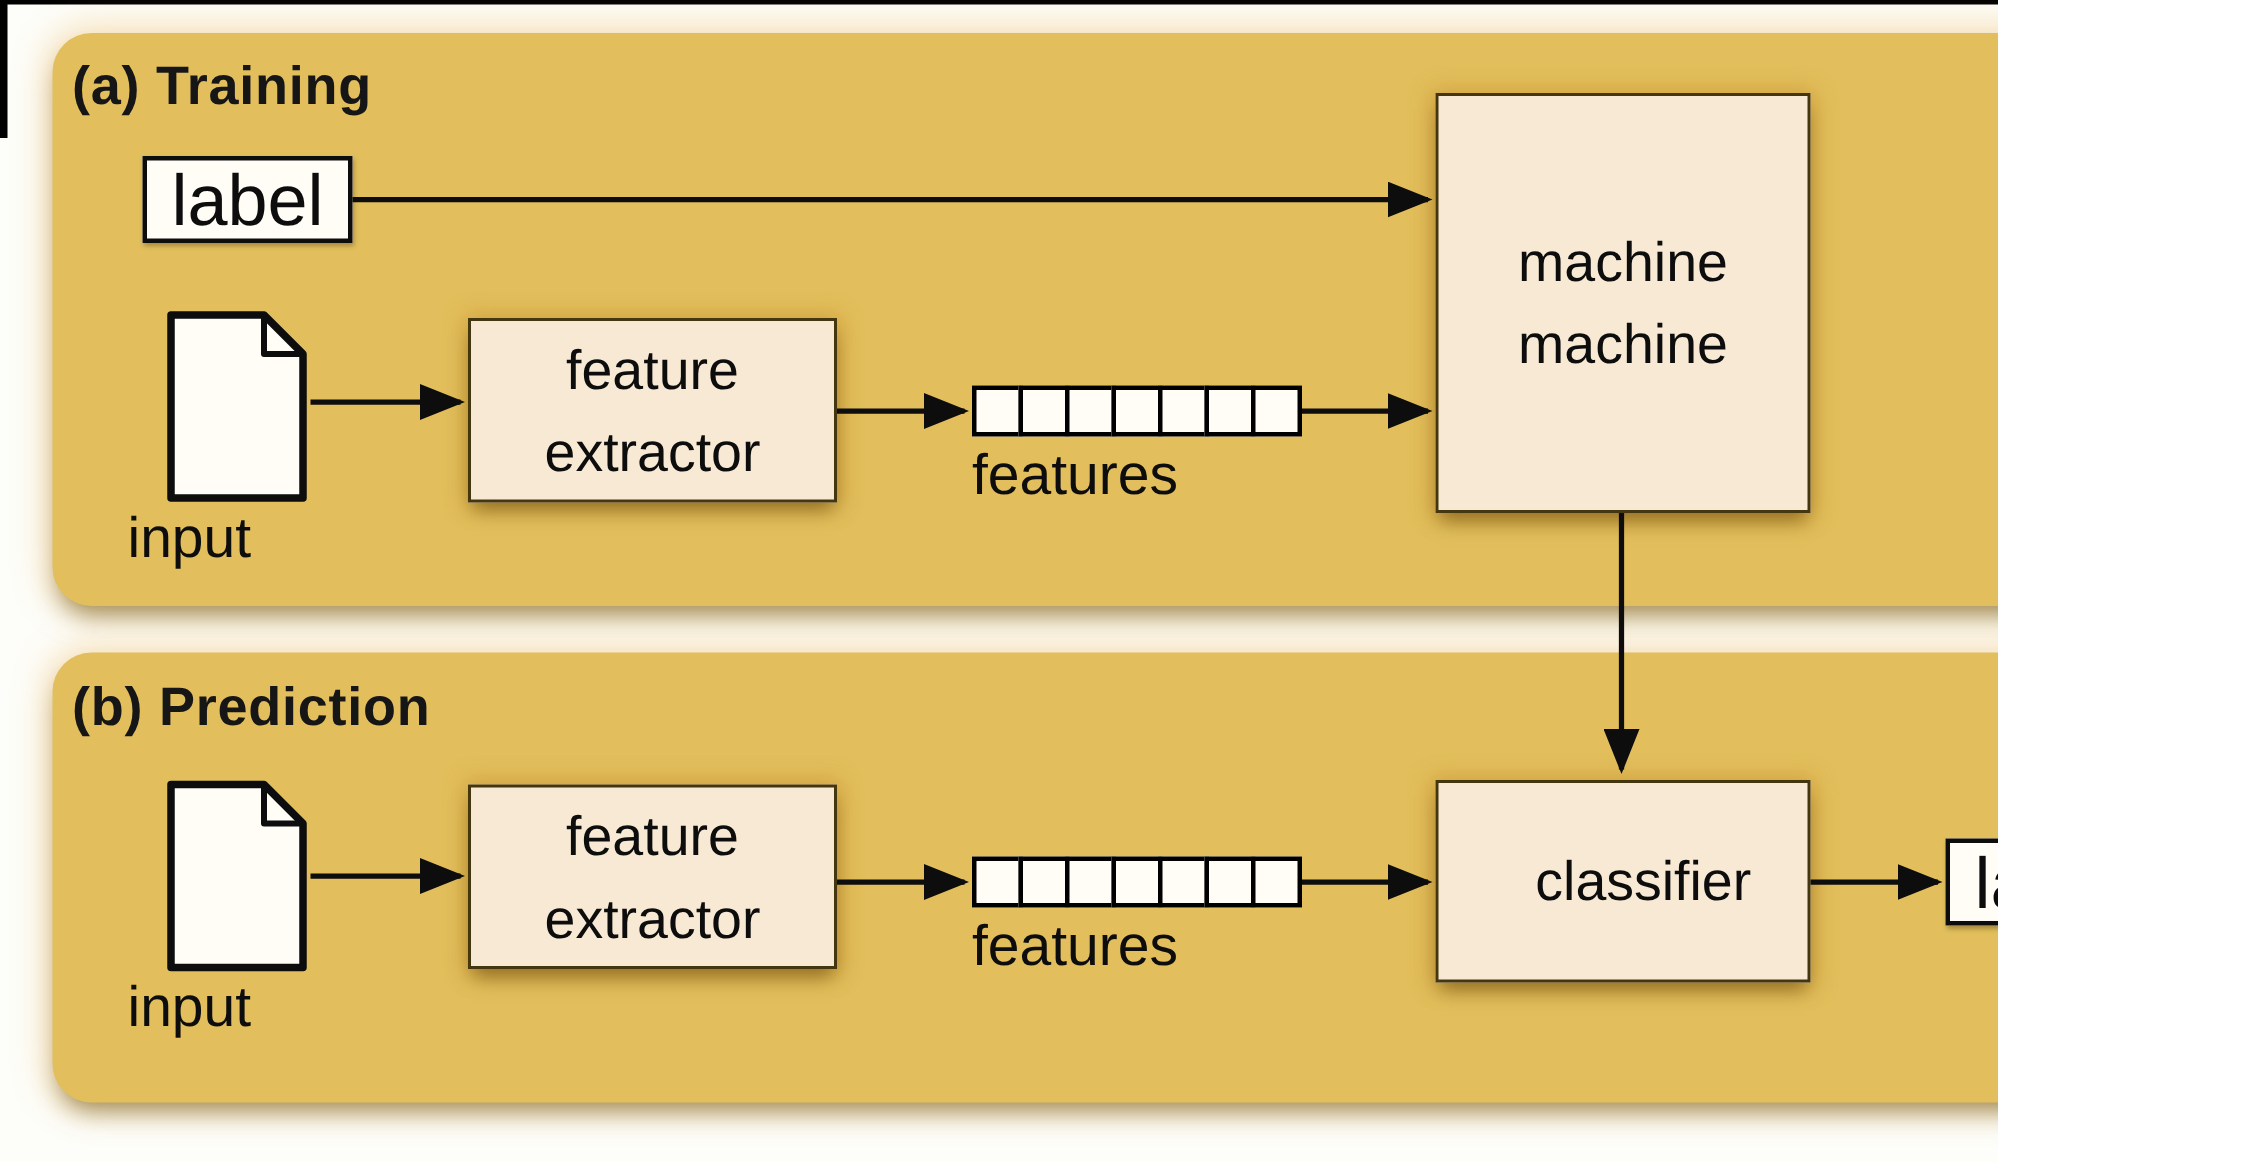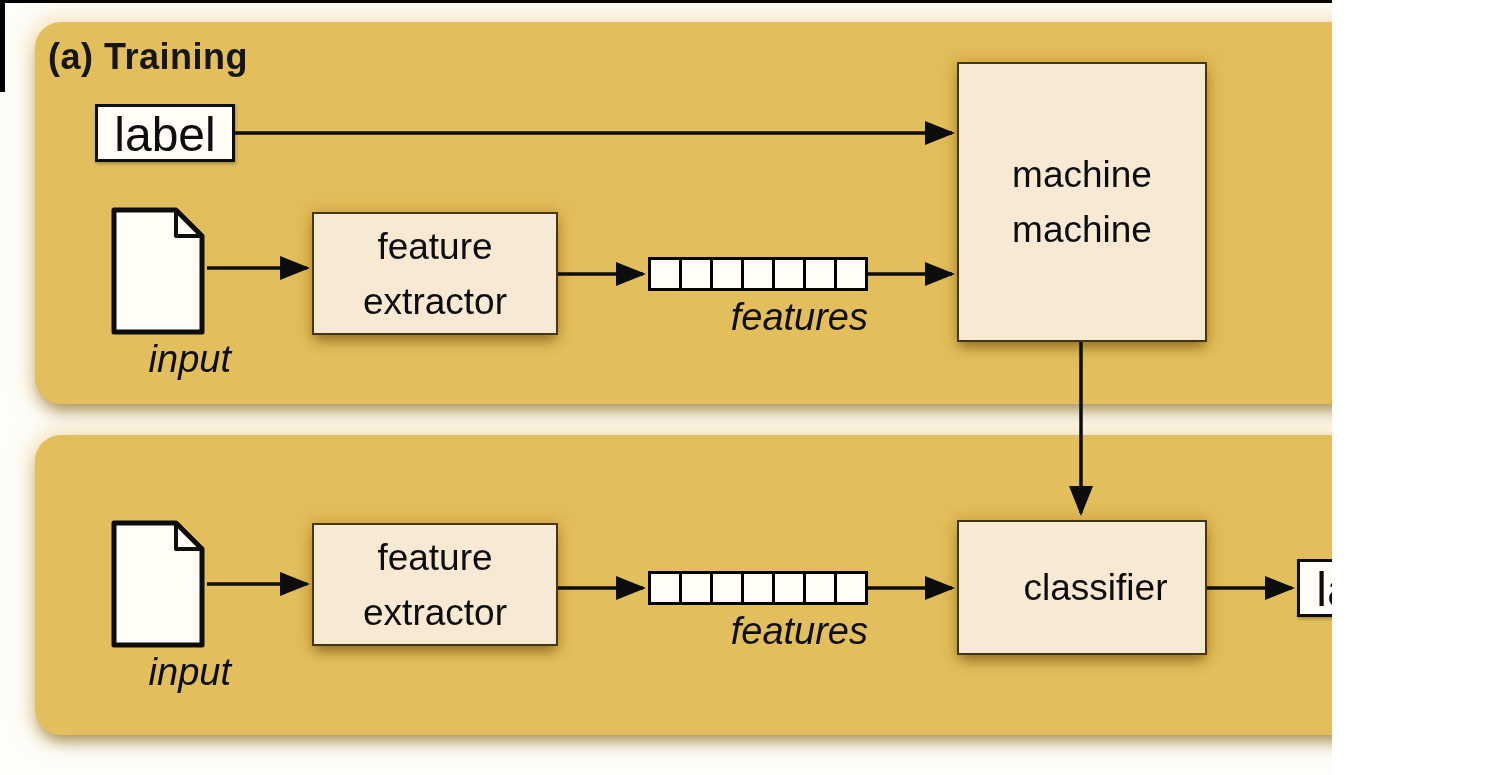--- a/index.html
+++ b/index.html
@@ -49,21 +49,21 @@
     background:var(--box-cream);border:2px solid #44360f;
     box-sizing:border-box;text-align:center;
     box-shadow:
       0 8px 12px -3px rgba(100,72,12,0.6),
       0 0 14px 3px rgba(196,134,34,0.45);
   }
   .cream-box .line{display:block;font-size:37px;line-height:55px;white-space:nowrap;}
 
   .doc-icon{position:absolute;}
   .caption{
-    position:absolute;text-align:right;font-size:38px;white-space:nowrap;font-style:italic;
+    position:absolute;text-align:left;font-size:38px;white-space:nowrap;
   }
 
   .cells{position:absolute;display:flex;}
   .fcell{
     width:28px;height:28px;background:var(--box-white);
     border:3px solid #000;margin-left:-3px;
   }
   .fcell:first-child{margin-left:0;}
 
   .arrows{position:absolute;left:0;top:0;z-index:6;pointer-events:none;}
@@ -107,20 +107,21 @@
       </div>
     <div class="caption" style="left:613px;top:274px;width:220px;">features</div>
 
     <div class="cream-box" style="left:922px;top:40px;width:250px;height:280px;">
       <span class="line">machine</span>
       <span class="line">machine</span>
     </div>
   </section>
 
   <section class="panel panel-b">
+    <div class="panel-title">(b) Prediction</div>
 
     <div class="doc-icon" style="left:75px;top:84px;">
       <svg width="96" height="130" viewBox="0 0 96 130">
         <path d="M4,4 H66 L92,30 V126 H4 Z" fill="#fffdf6" stroke="#0d0d0d" stroke-width="5" stroke-linejoin="round"></path>
         <path d="M66,4 V30 H92" fill="none" stroke="#0d0d0d" stroke-width="4" stroke-linejoin="round"></path>
       </svg>
     </div>
     <div class="caption" style="left:50px;top:216px;width:146px;">input</div>
 
     <div class="cream-box" style="left:277px;top:88px;width:246px;height:123px;">

